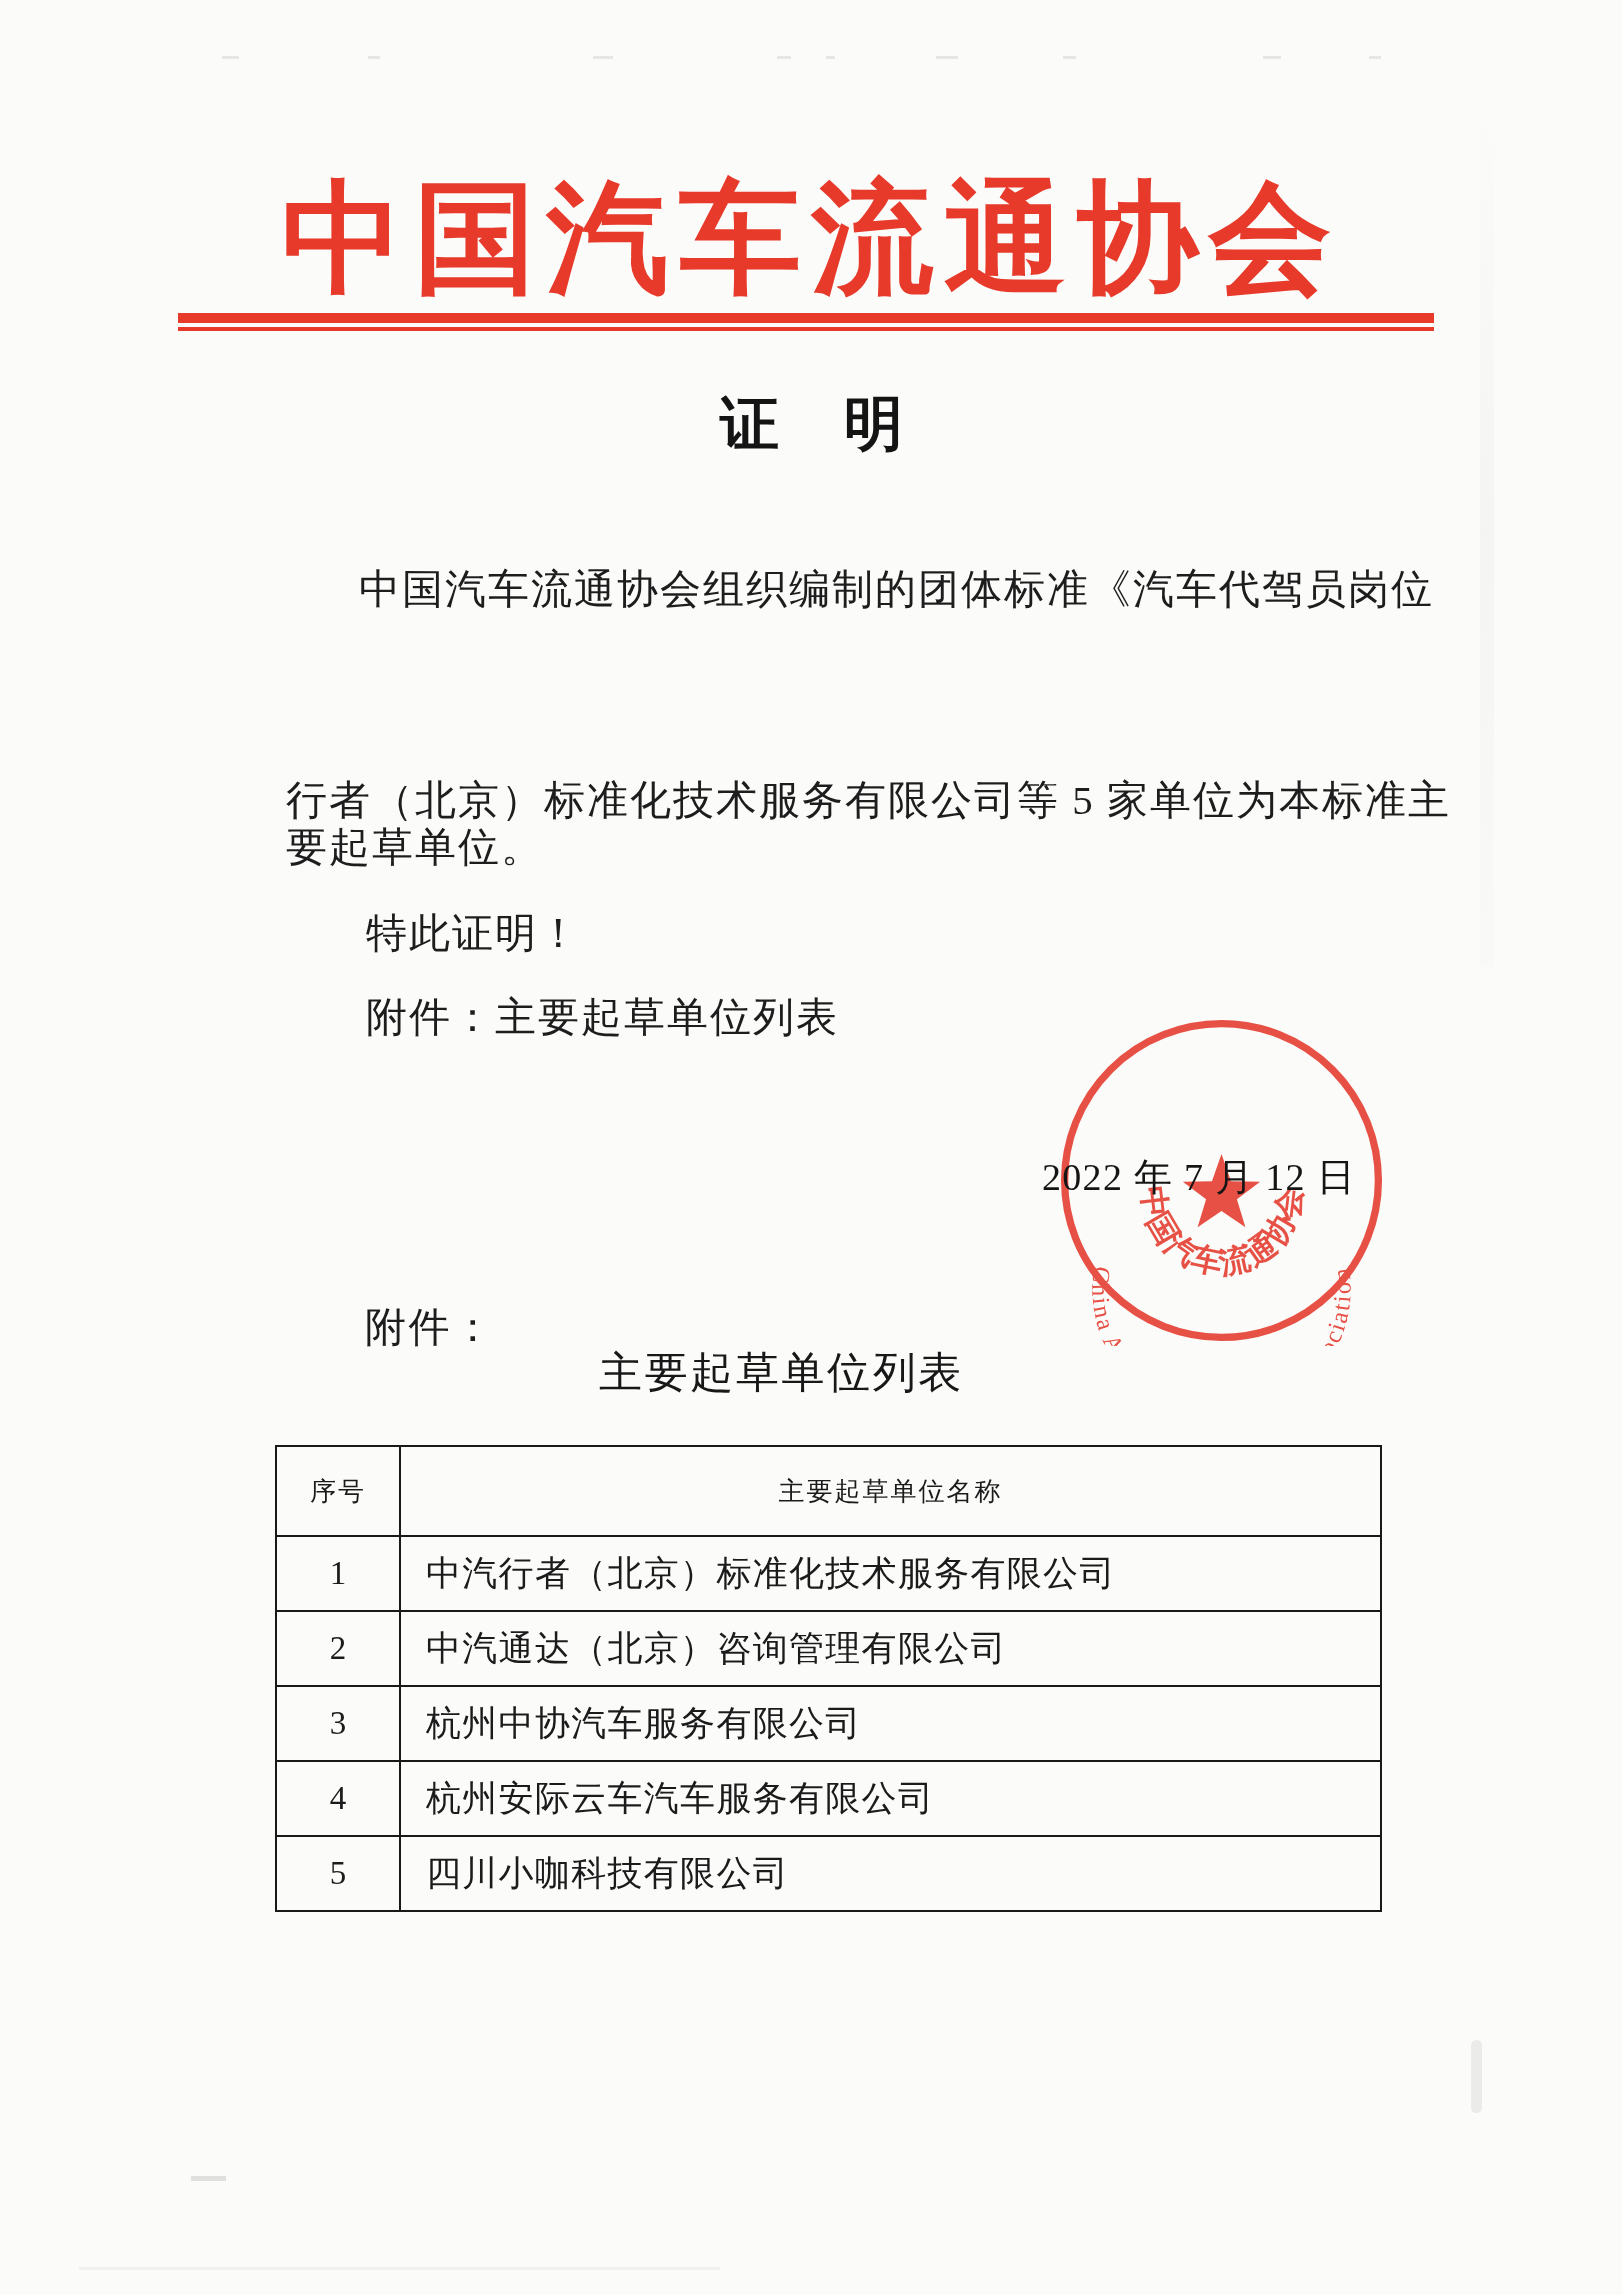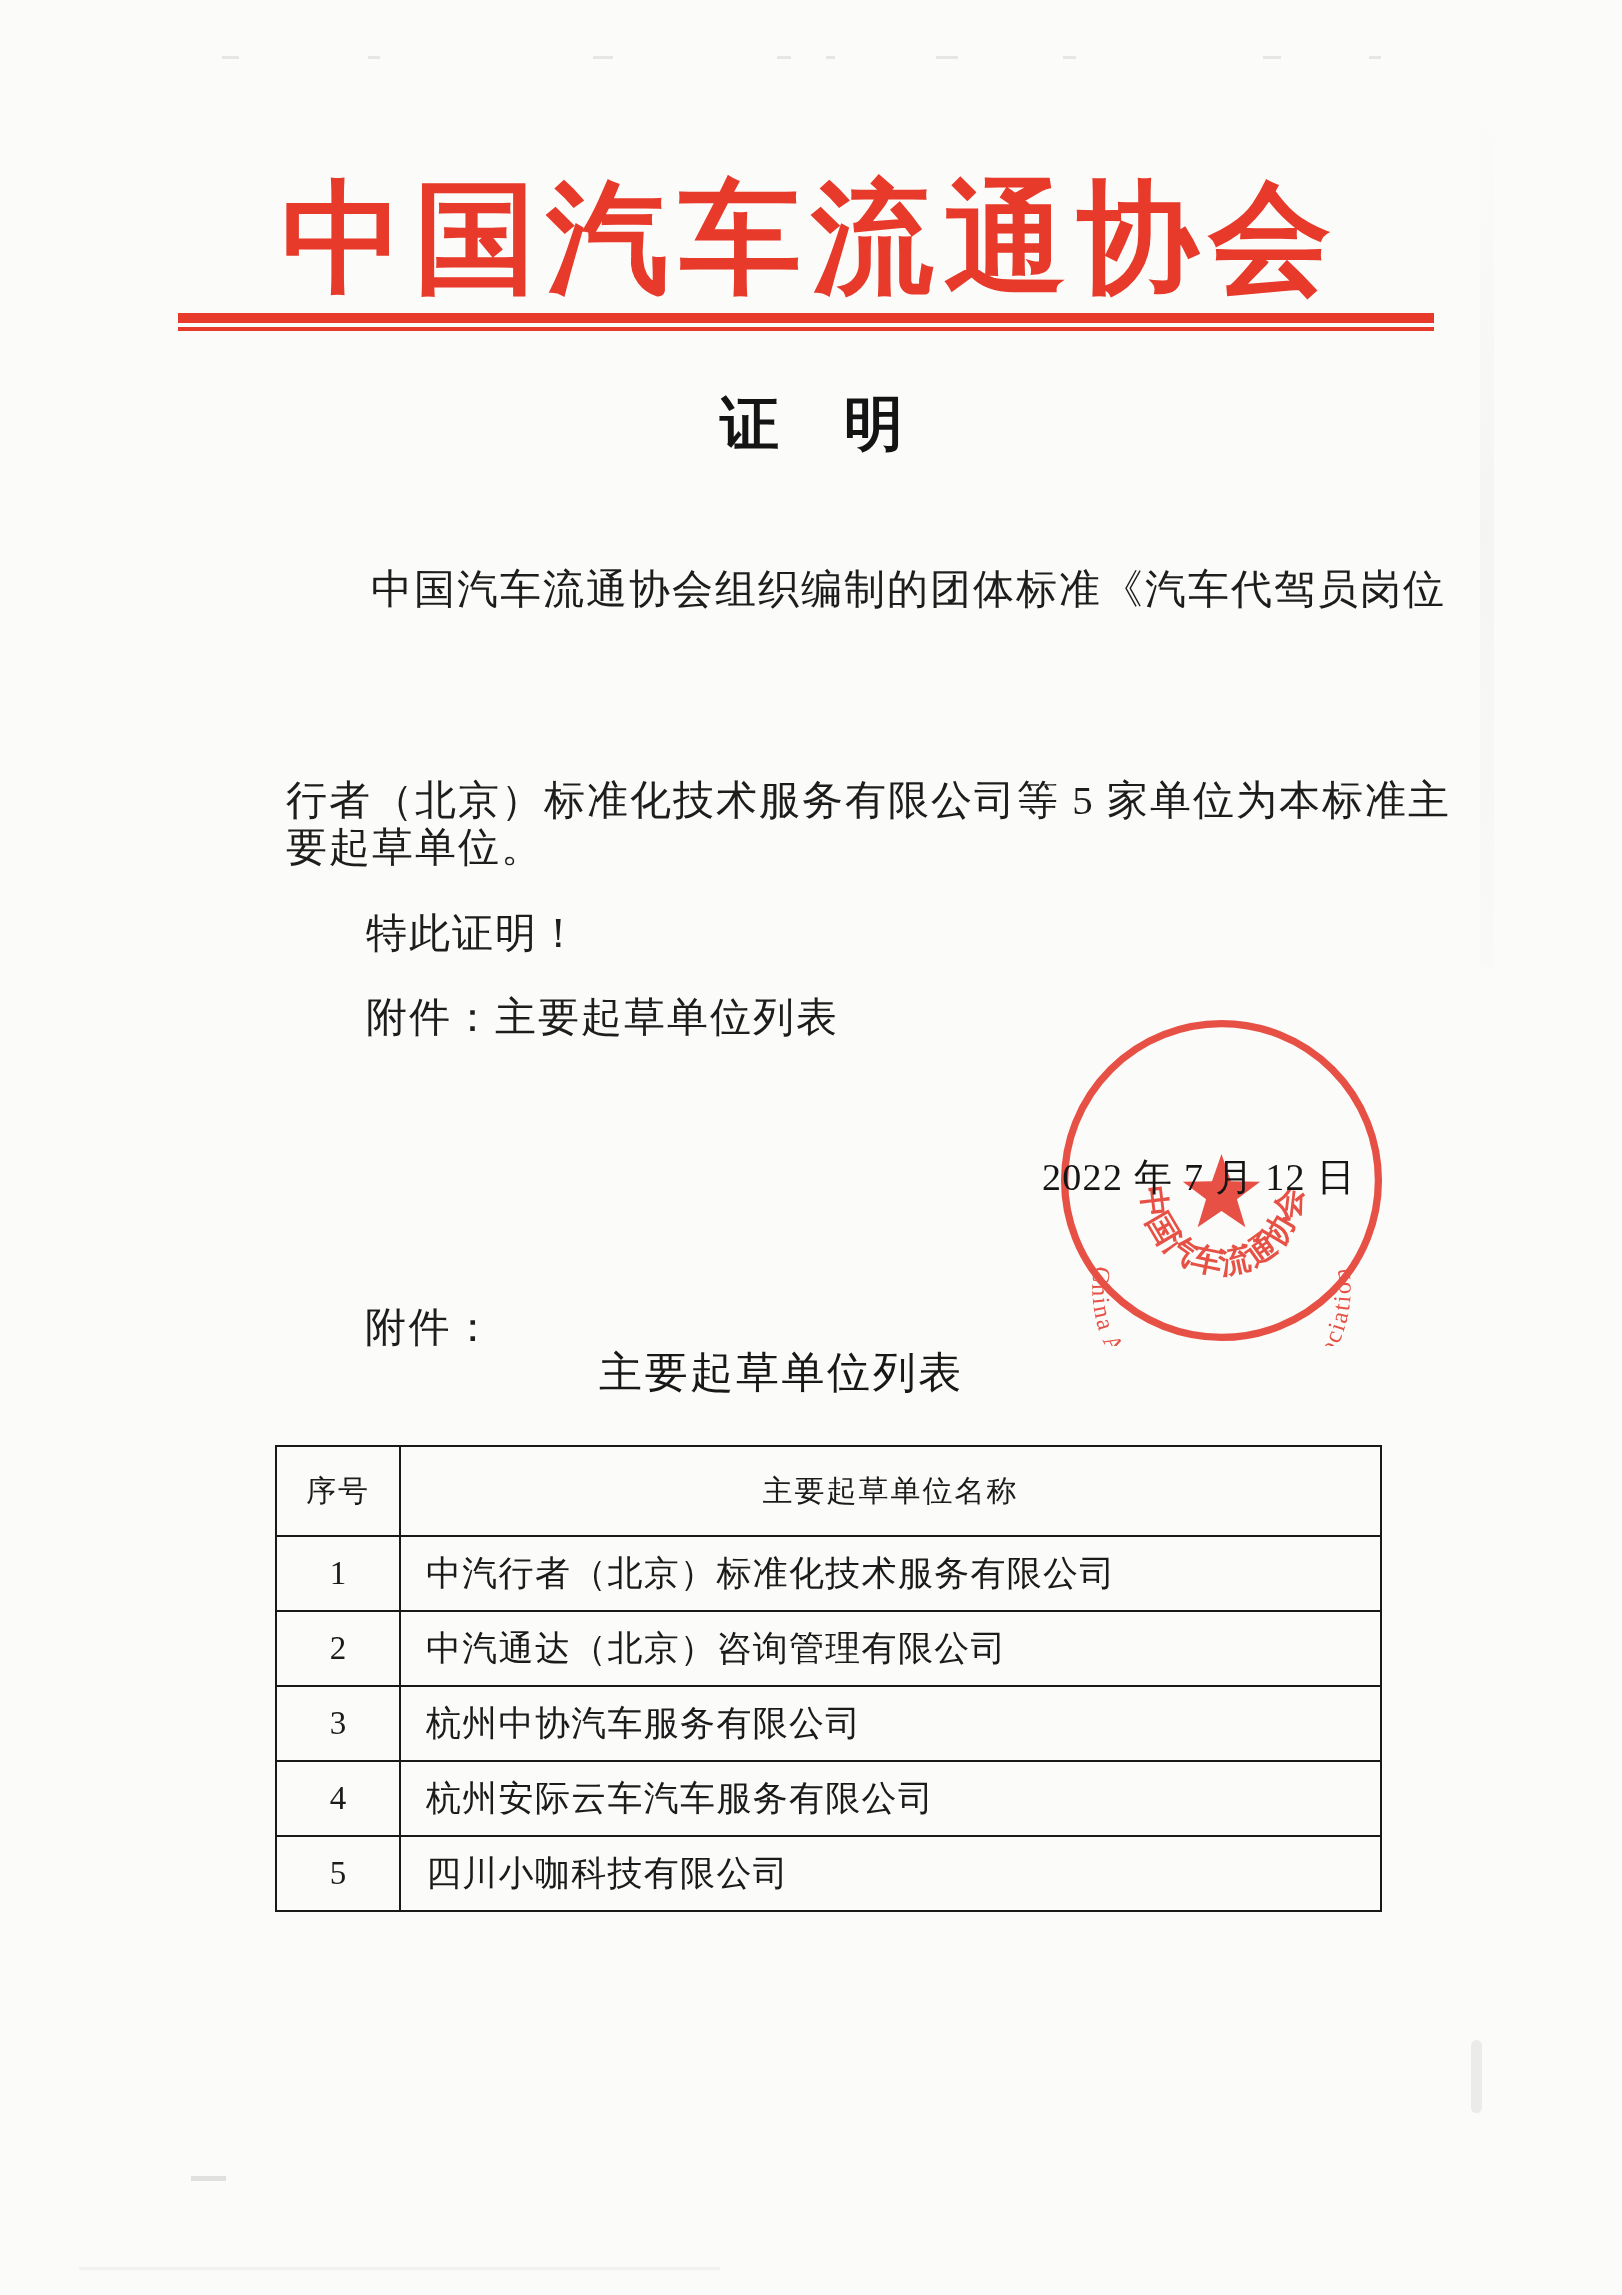--- a/index.html
+++ b/index.html
@@ -36,21 +36,21 @@
     display:flex;justify-content:center;gap:65px;
     font-size:59px;font-weight:bold;color:#141414;
   }
 
   
   .body-line{
     position:absolute;left:286px;
     font-size:41px;letter-spacing:2px;line-height:1;
     white-space:nowrap;color:var(--ink);
   }
-  .indent{left:371px;}
+  .indent{left:359px;}
 
   
   .doc-date{
     position:absolute;top:1152px;left:1042px;
     font-size:38px;letter-spacing:1.3px;color:#151515;
     z-index:3;white-space:nowrap;
   }
   .stamp{
     position:absolute;top:1015px;left:1056px;
     width:331px;height:331px;
@@ -72,21 +72,21 @@
     position:absolute;top:1445px;left:275px;
     width:1107px;
     border-collapse:collapse;
     background:transparent;
   }
   table.units td,table.units th{
     border:2.6px solid #191919;
     font-weight:normal;
     color:#1b1b1b;
   }
-  table.units th{height:86px;font-size:30px;letter-spacing:2px;}
+  table.units th{height:86px;font-size:26px;letter-spacing:2px;}
   table.units td{height:71px;}
   td.no-cell{width:120px;text-align:center;font-size:33px;font-family:"Liberation Serif","DejaVu Serif",serif;}
   th.no-head{width:120px;}
   td.name-cell{font-size:35px;letter-spacing:1.3px;padding-left:25px;text-align:left;}
 
   
   .artifact{position:absolute;background:#9a9a9a;pointer-events:none;}
   .streak-right{top:97px;left:1480px;width:14.4px;height:870px;opacity:.10;
     background:linear-gradient(to bottom,rgba(120,120,120,.0),rgba(120,120,120,.5),rgba(120,120,120,.15));}
   .smudge-right-low{top:2040px;left:1471px;width:10.5px;height:73px;opacity:.16;border-radius:5.2px;}

